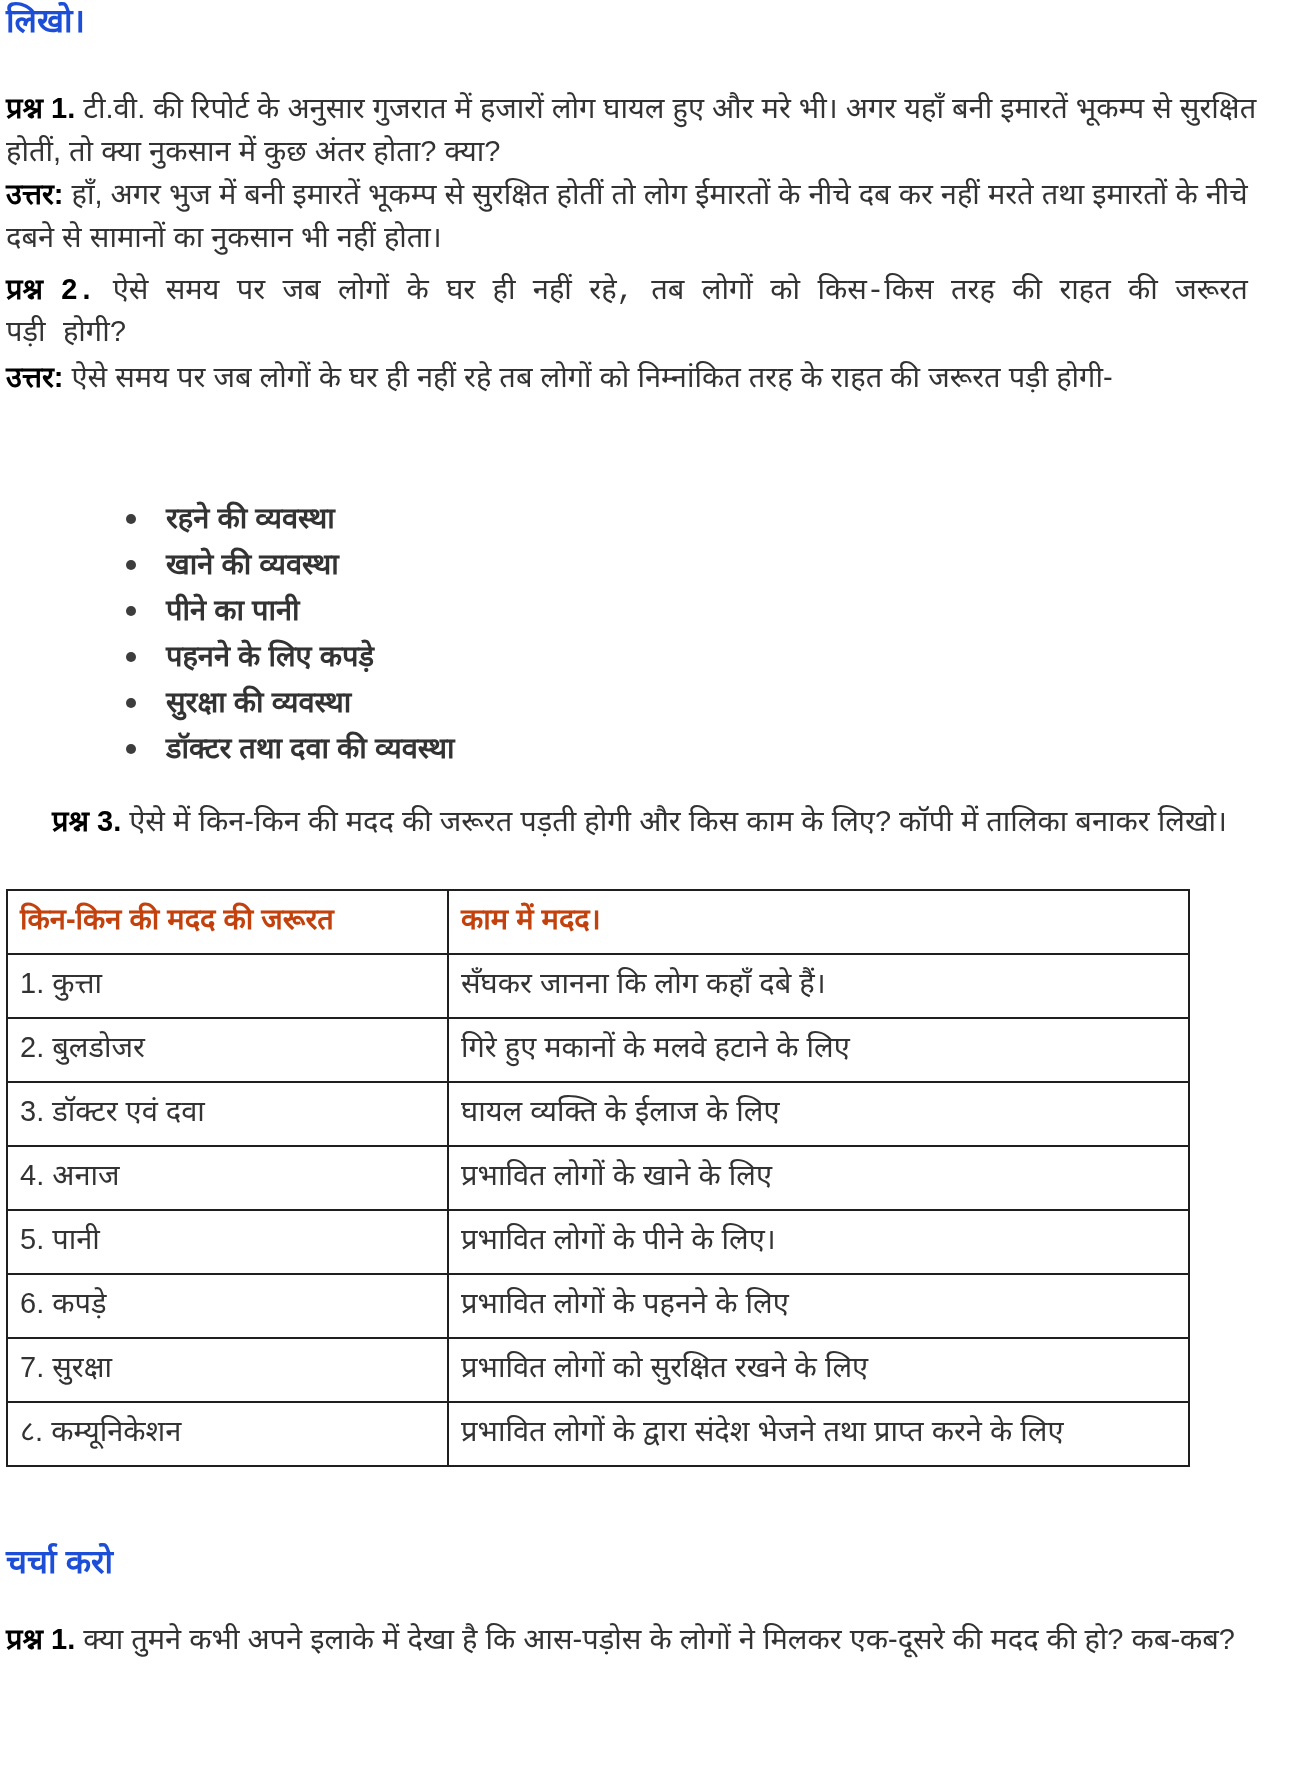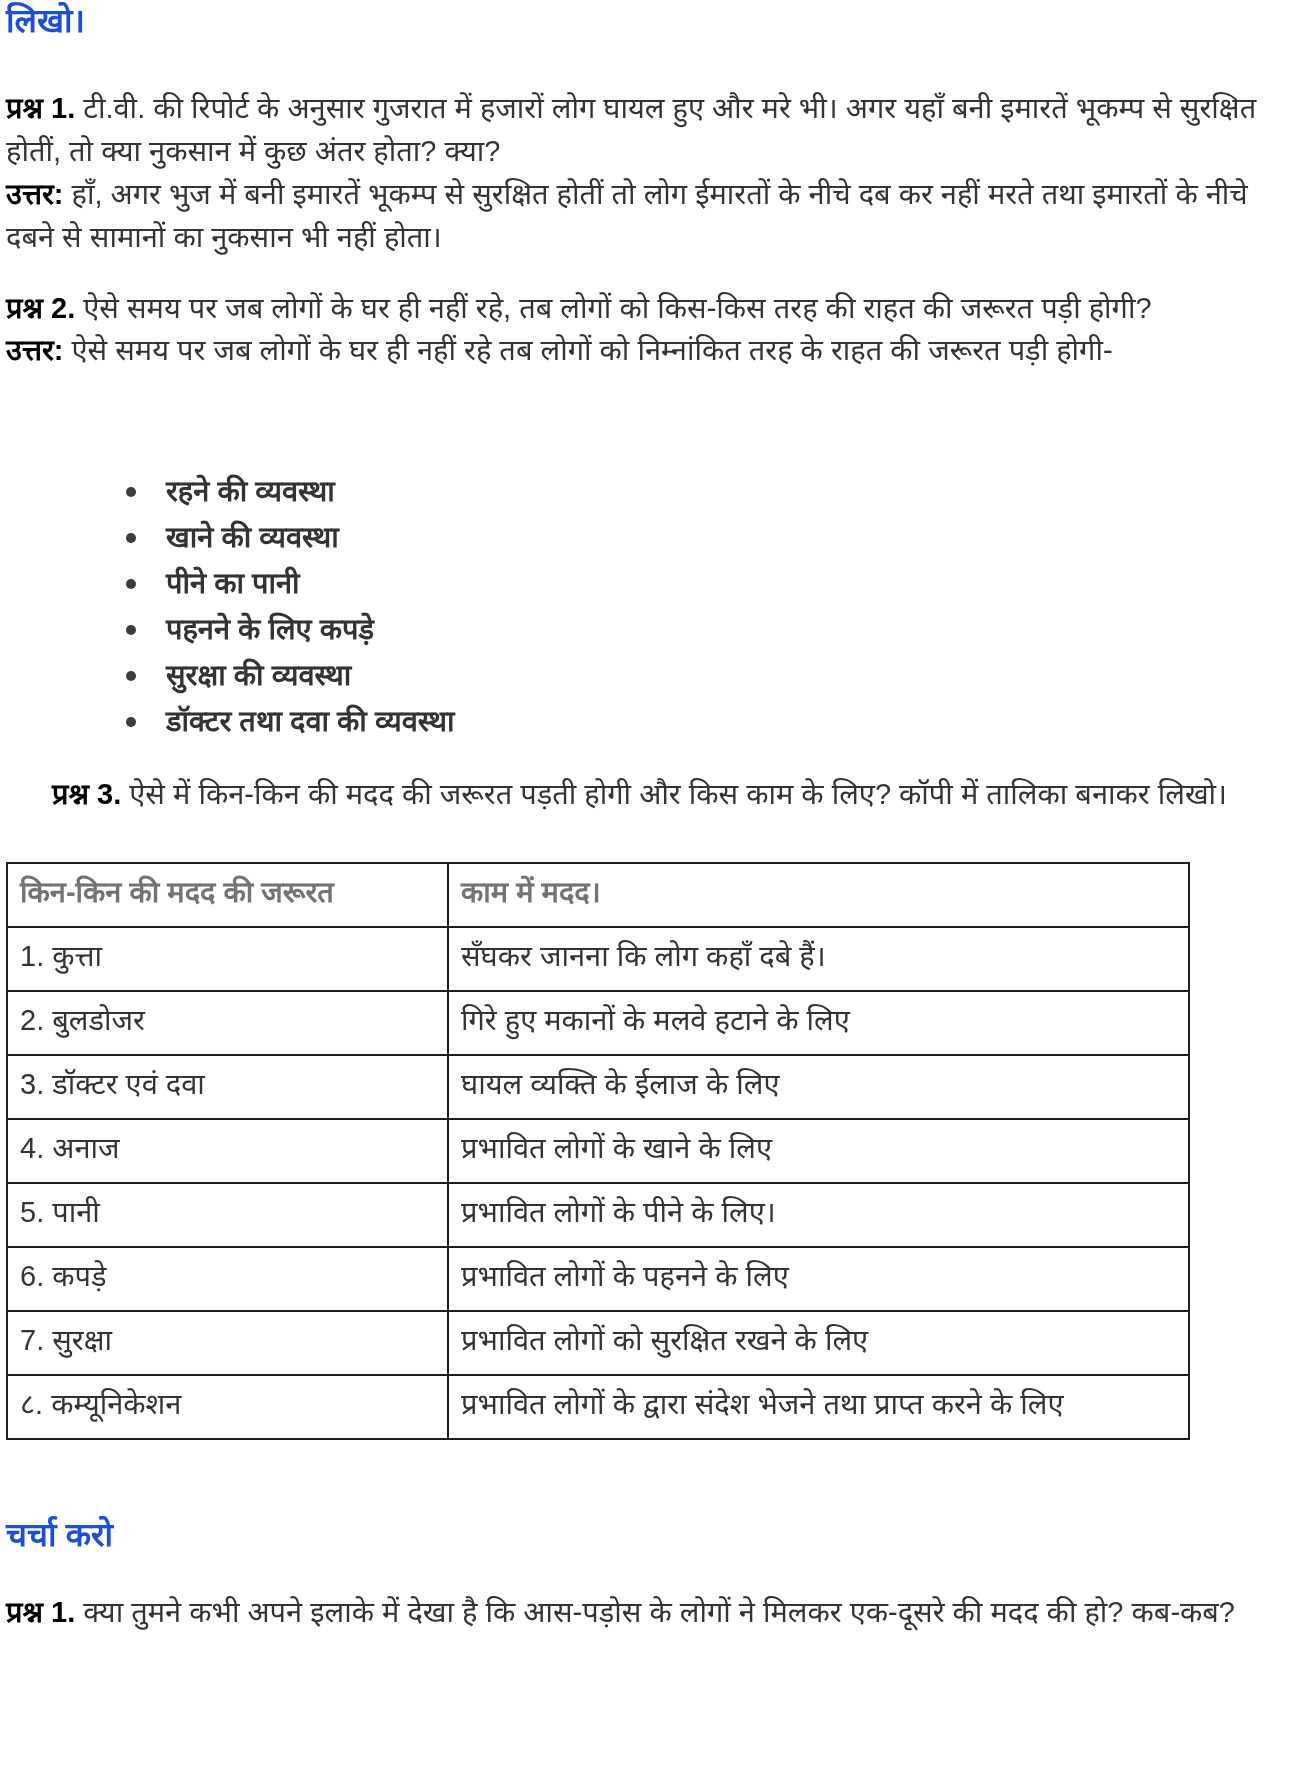--- a/index.html
+++ b/index.html
@@ -26,21 +26,21 @@
     margin: 0;
     line-height: 1.3;
   }
   .section-title.discuss {
     margin-top: 74px;
   }
   p.para {
     margin: 0;
   }
   p.question-1 { margin-top: 44px; }
-  p.question-2 { margin-top: 28px; }
+  p.question-2 { margin-top: 12px; font-family: Liberation Mono, monospace; }
   p.question-3 { margin-top: 30px; margin-left: 46px; }
   p.question-4 { margin-top: 34px; }
   .lbl {
     font-weight: bold;
     color: #000000;
   }
   ul.relief-list {
     list-style: none;
     margin: 98px 0 0 118px;
     padding: 0;
@@ -73,21 +73,21 @@
     vertical-align: top;
     text-align: left;
     padding: 7px 6px 13px 12px;
     height: 64px;
     box-sizing: border-box;
     font-size: 29px;
     line-height: 1.45;
   }
   table.help-table th {
     font-weight: bold;
-    color: #737373;
+    color: #c2410c;
   }
   table.help-table .col-need { width: 441px; }
 </style>
 </head>
 <body>
 
 <div class="page">
 
   <h1 class="section-title">लिखो।</h1>
 

